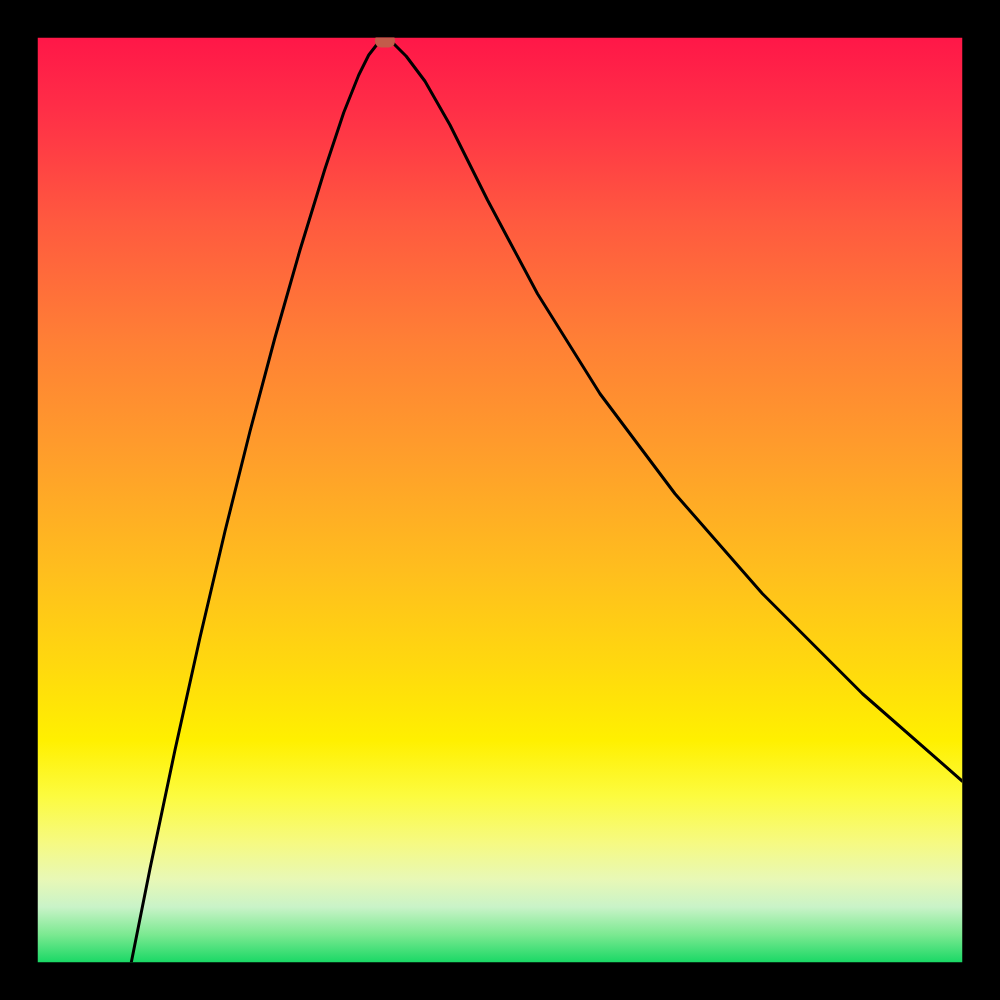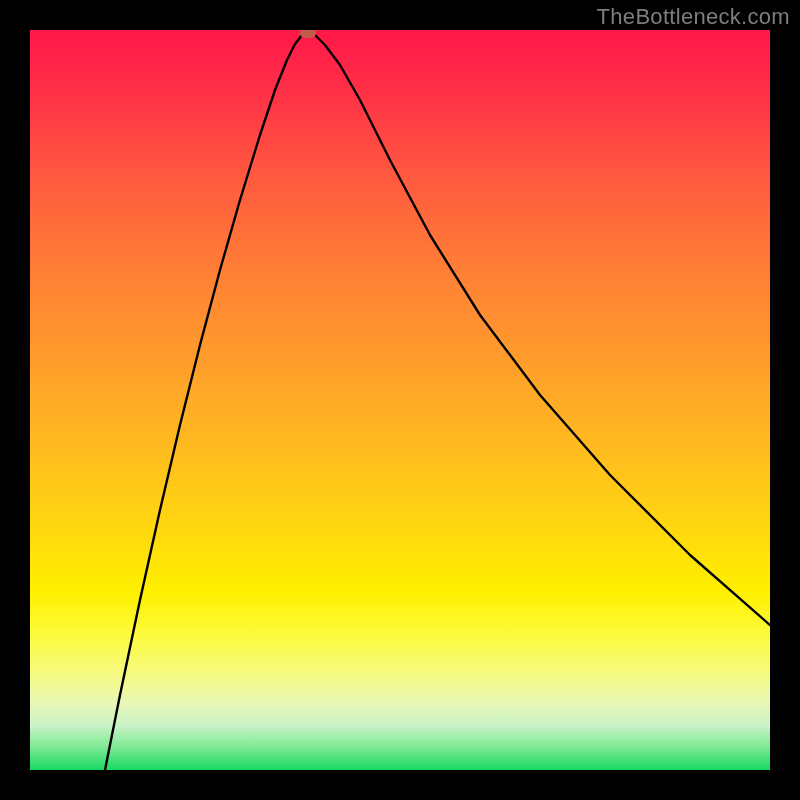--- a/index.html
+++ b/index.html
@@ -73,21 +73,20 @@
     height: 11px;
     background: #c35b4a;
     border-radius: 5px;
   }
 </style>
 </head>
 <body>
 
 <div class="frame">
 
-  <div class="watermark">TheBottleneck.com</div>
 
   <div class="plot-area">
     <div class="gradient-bg"></div>
 
     <svg class="curve-svg" viewBox="0 0 740 740" preserveAspectRatio="none">
       <path id="curve-path" fill="none" stroke="#000" stroke-width="2.4" stroke-linecap="round" stroke-linejoin="round" d="M75.0 740.0 L90.0 665.0 L110.0 570.0 L130.0 480.0 L150.0 395.0 L170.0 315.0 L190.0 240.0 L210.0 170.0 L230.0 105.0 L245.0 60.0 L257.0 30.0 L265.0 14.0 L272.0 5.0 L278.0 2.0 L285.0 5.0 L295.0 15.0 L310.0 35.0 L330.0 70.0 L360.0 130.0 L400.0 205.0 L450.0 285.0 L510.0 365.0 L580.0 445.0 L660.0 525.0 L740.0 595.0"></path>
     </svg>
 
     <div id="min-marker" class="marker" style="left: 270px; top: -3px; background: rgb(195, 91, 74);"></div>
   </div>

